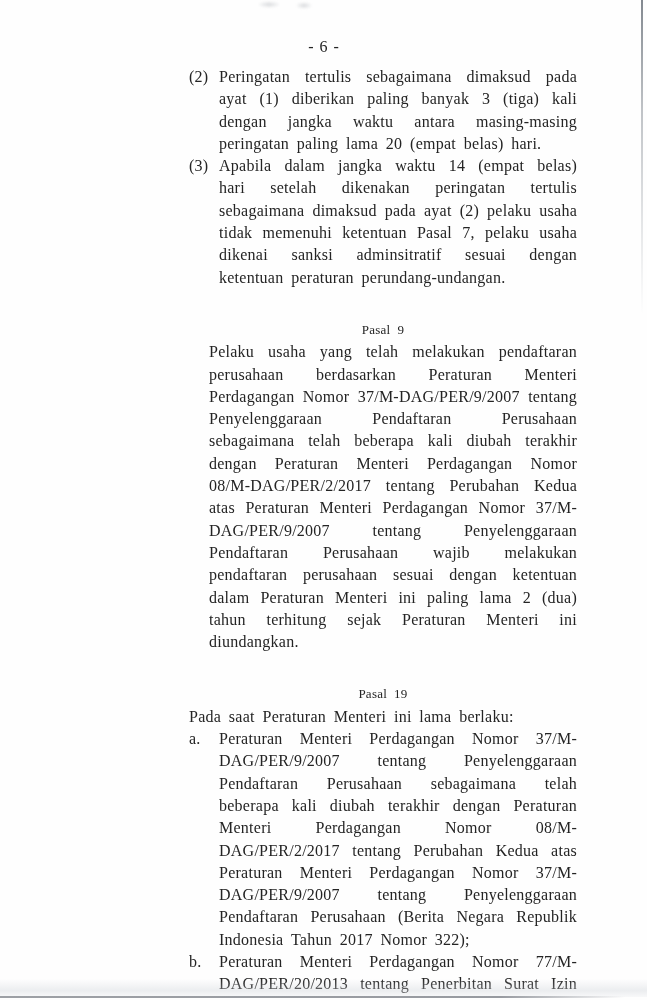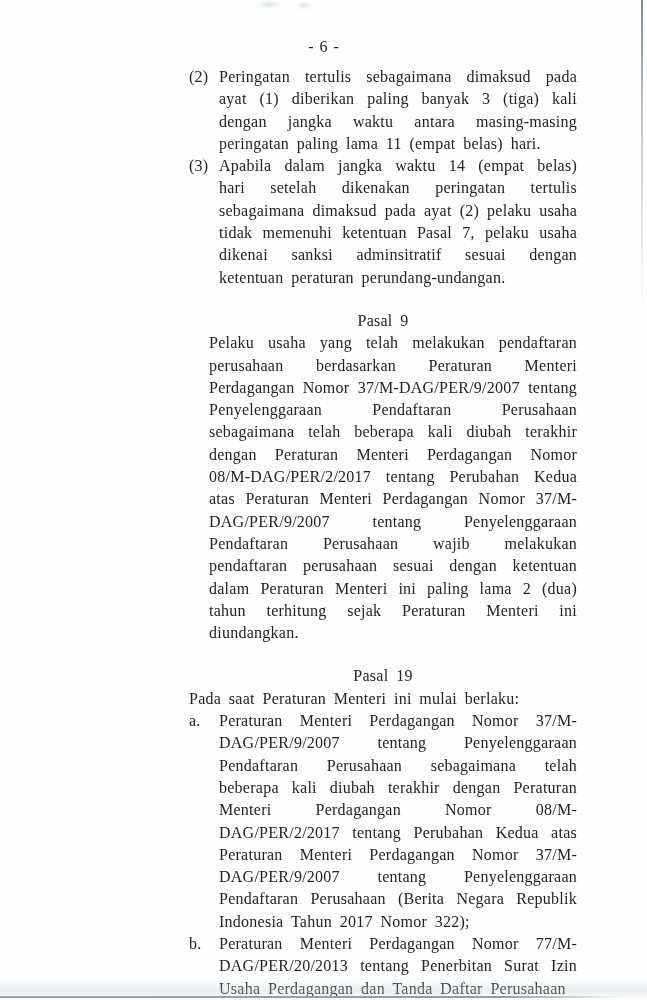--- a/index.html
+++ b/index.html
@@ -43,24 +43,24 @@
     flex: 0 0 30px;
     text-align: left;
   }
   .list-item .item-text {
     flex: 1;
     text-align: justify;
     text-justify: inter-word;
   }
   .pasal-heading {
     text-align: center;
-    font-size: 16px;
+    font-size: 13px;
     font-weight: normal;
     line-height: 22.3px;
-    margin-top: 21px;
+    margin-top: 30px;
   }
   .paragraph {
     text-align: justify;
     text-justify: inter-word;
     margin-left: 20px;
   }
   .intro-line {
     text-align: left;
   }
   
@@ -105,35 +105,35 @@
 <body>
 
 <div class="page">
 
   <div class="page-number">- 6 -</div>
 
   <div class="body-text">
 
     <div class="list-item">
       <span class="marker">(2)</span>
-      <div class="item-text">Peringatan tertulis sebagaimana dimaksud pada ayat (1) diberikan paling banyak 3 (tiga) kali dengan jangka waktu antara masing-masing peringatan paling lama 11 (empat belas) hari.</div>
+      <div class="item-text">Peringatan tertulis sebagaimana dimaksud pada ayat (1) diberikan paling banyak 3 (tiga) kali dengan jangka waktu antara masing-masing peringatan paling lama 20 (empat belas) hari.</div>
     </div>
 
     <div class="list-item">
       <span class="marker">(3)</span>
       <div class="item-text">Apabila dalam jangka waktu 14 (empat belas) hari setelah dikenakan peringatan tertulis sebagaimana dimaksud pada ayat (2) pelaku usaha tidak memenuhi ketentuan Pasal 7, pelaku usaha dikenai sanksi adminsitratif sesuai dengan ketentuan peraturan perundang-undangan.</div>
     </div>
 
     <h2 class="pasal-heading">Pasal 9</h2>
 
     <p class="paragraph">Pelaku usaha yang telah melakukan pendaftaran perusahaan berdasarkan Peraturan Menteri Perdagangan Nomor 37/M-DAG/PER/9/2007 tentang Penyelenggaraan Pendaftaran Perusahaan sebagaimana telah beberapa kali diubah terakhir dengan Peraturan Menteri Perdagangan Nomor 08/M-DAG/PER/2/2017 tentang Perubahan Kedua atas Peraturan Menteri Perdagangan Nomor 37/M-DAG/PER/9/2007 tentang Penyelenggaraan Pendaftaran Perusahaan wajib melakukan pendaftaran perusahaan sesuai dengan ketentuan dalam Peraturan Menteri ini paling lama 2 (dua) tahun terhitung sejak Peraturan Menteri ini diundangkan.</p>
 
     <h2 class="pasal-heading">Pasal 19</h2>
 
-    <p class="intro-line">Pada saat Peraturan Menteri ini mulai berlaku:</p>
+    <p class="intro-line">Pada saat Peraturan Menteri ini lama berlaku:</p>
 
     <div class="list-item">
       <span class="marker">a.</span>
       <div class="item-text">Peraturan Menteri Perdagangan Nomor 37/M-DAG/PER/9/2007 tentang Penyelenggaraan Pendaftaran Perusahaan sebagaimana telah beberapa kali diubah terakhir dengan Peraturan Menteri Perdagangan Nomor 08/M-DAG/PER/2/2017 tentang Perubahan Kedua atas Peraturan Menteri Perdagangan Nomor 37/M-DAG/PER/9/2007 tentang Penyelenggaraan Pendaftaran Perusahaan (Berita Negara Republik Indonesia Tahun 2017 Nomor 322);</div>
     </div>
 
     <div class="list-item">
       <span class="marker">b.</span>
       <div class="item-text">Peraturan Menteri Perdagangan Nomor 77/M-DAG/PER/20/2013 tentang Penerbitan Surat Izin Usaha Perdagangan dan Tanda Daftar Perusahaan</div>
     </div>

